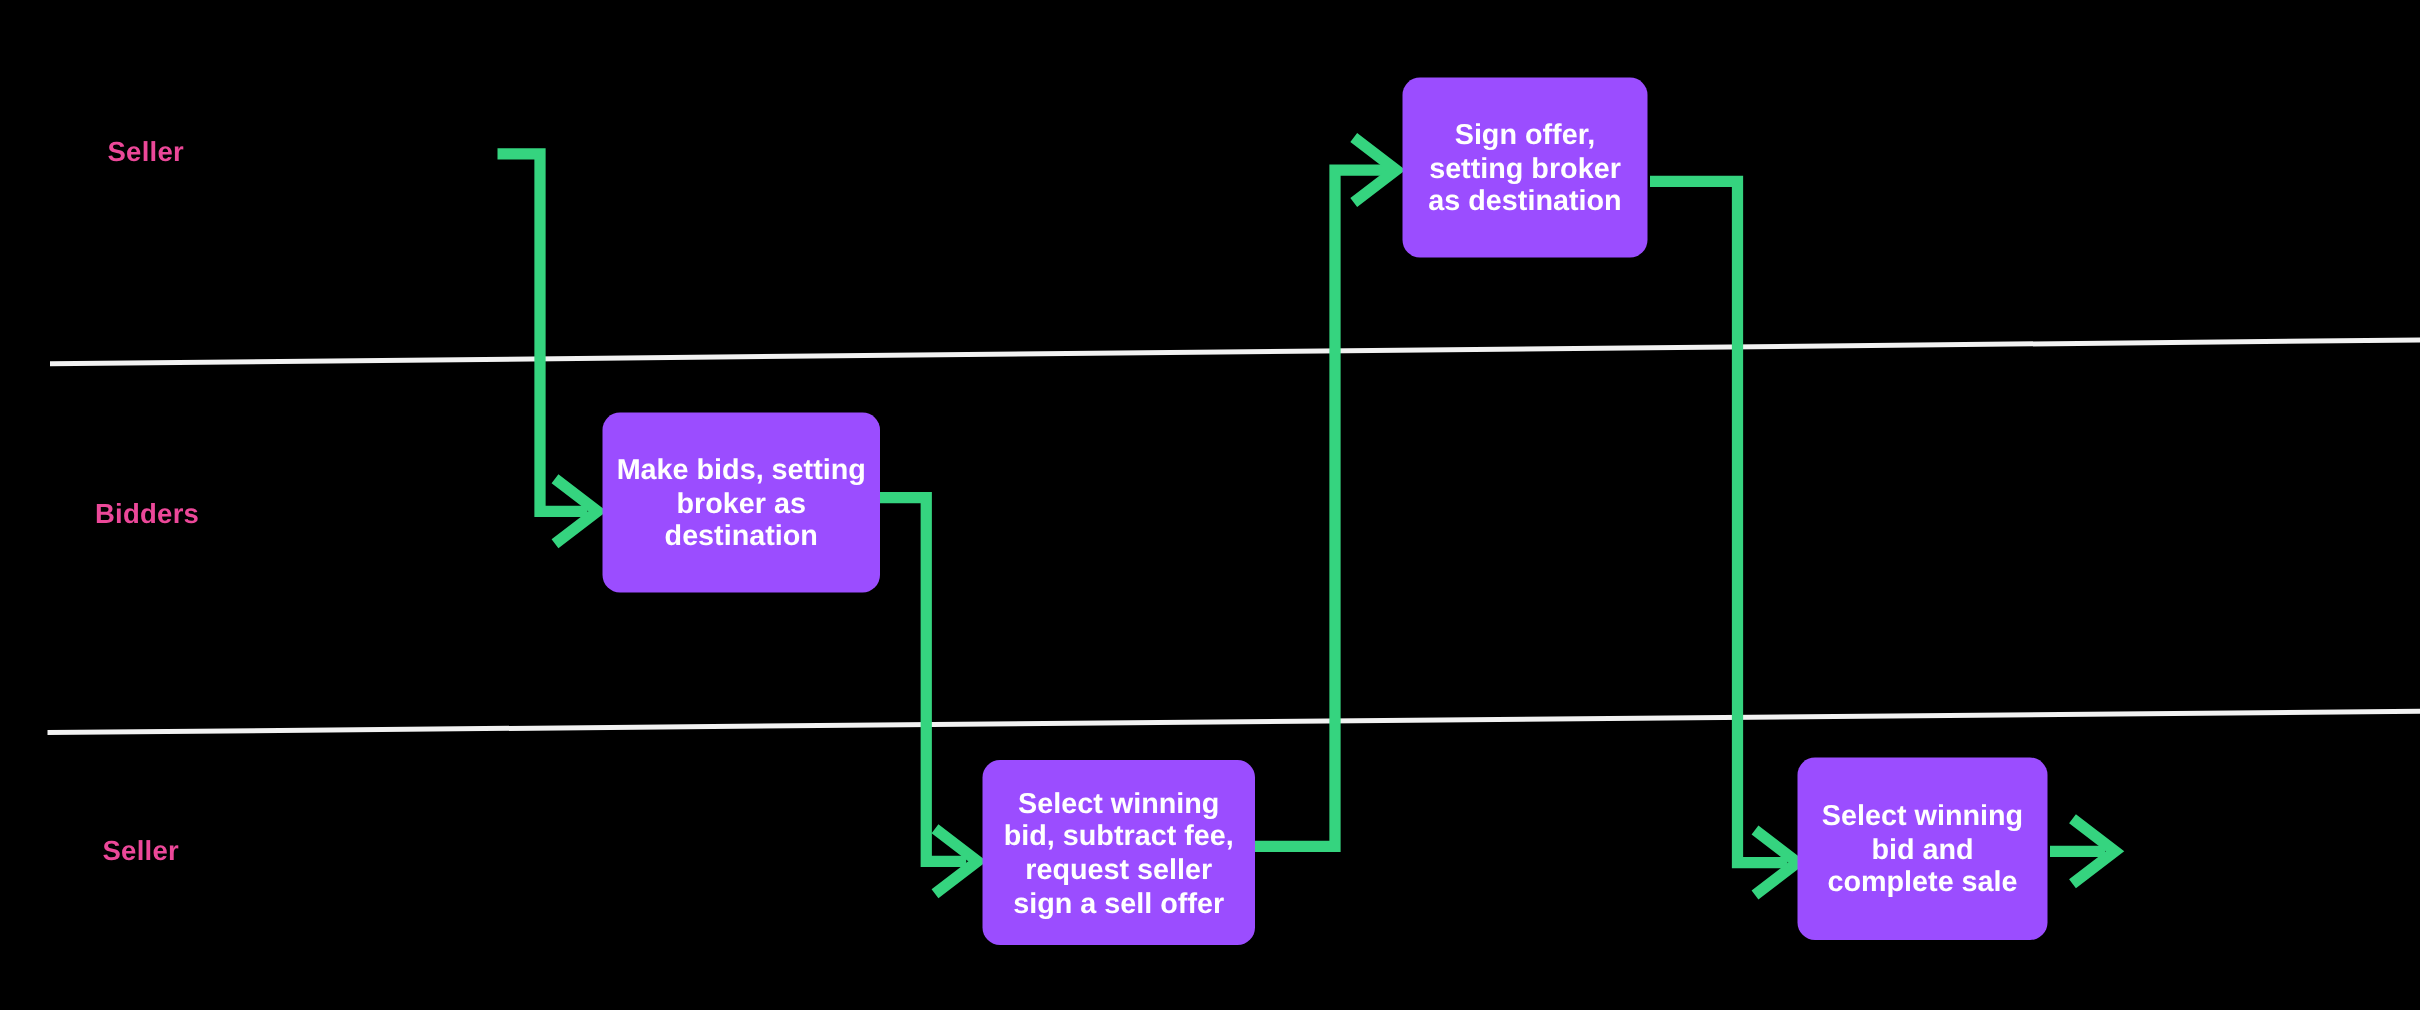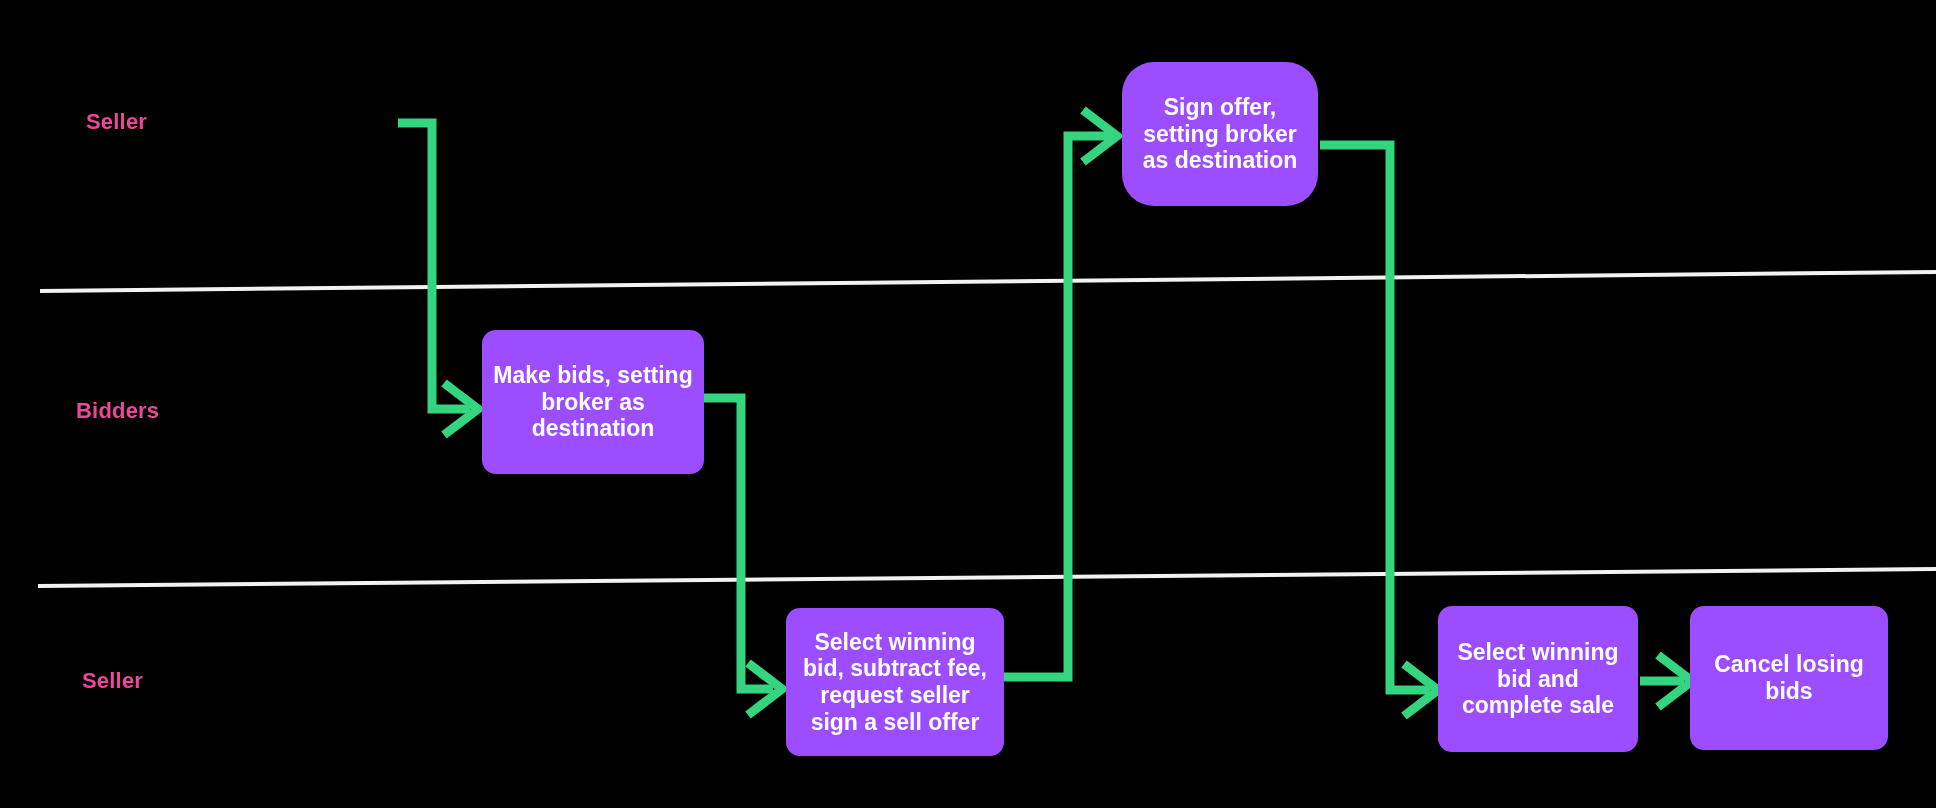--- a/index.html
+++ b/index.html
@@ -74,33 +74,31 @@
       <polyline points="1404,664 1438,690 1404,716"></polyline>
       <polyline points="1658,655 1692,681 1658,707"></polyline>
     </g>
   </svg>
 
   <div class="lane-label" style="left:86px;top:109px;">Seller</div>
   <div class="lane-label" style="left:76px;top:398px;text-align:center;">Bidders</div>
   <div class="lane-label" style="left:82px;top:668px;">Seller</div>
 
 
-  <div class="node" style="left:1122px;top:62px;width:196px;height:144px;border-radius:32px;">Sign offer,
+  <div class="node" style="left:1122px;top:62px;width:196px;height:144px;">Sign offer,
 setting broker
 as destination</div>
 
   <div class="node" style="left:482px;top:330px;width:222px;height:144px;text-align:center;">Make bids, setting
 broker as
 destination</div>
 
   <div class="node" style="left:786px;top:608px;width:218px;height:148px;">Select winning
 bid, subtract fee,
 request seller
 sign a sell offer</div>
 
   <div class="node" style="left:1438px;top:606px;width:200px;height:146px;">Select winning
 bid and
 complete sale</div>
 
-  <div class="node" style="left:1690px;top:606px;width:198px;height:144px;">Cancel losing
-bids</div>
 
 </div>
 
 </body></html>

